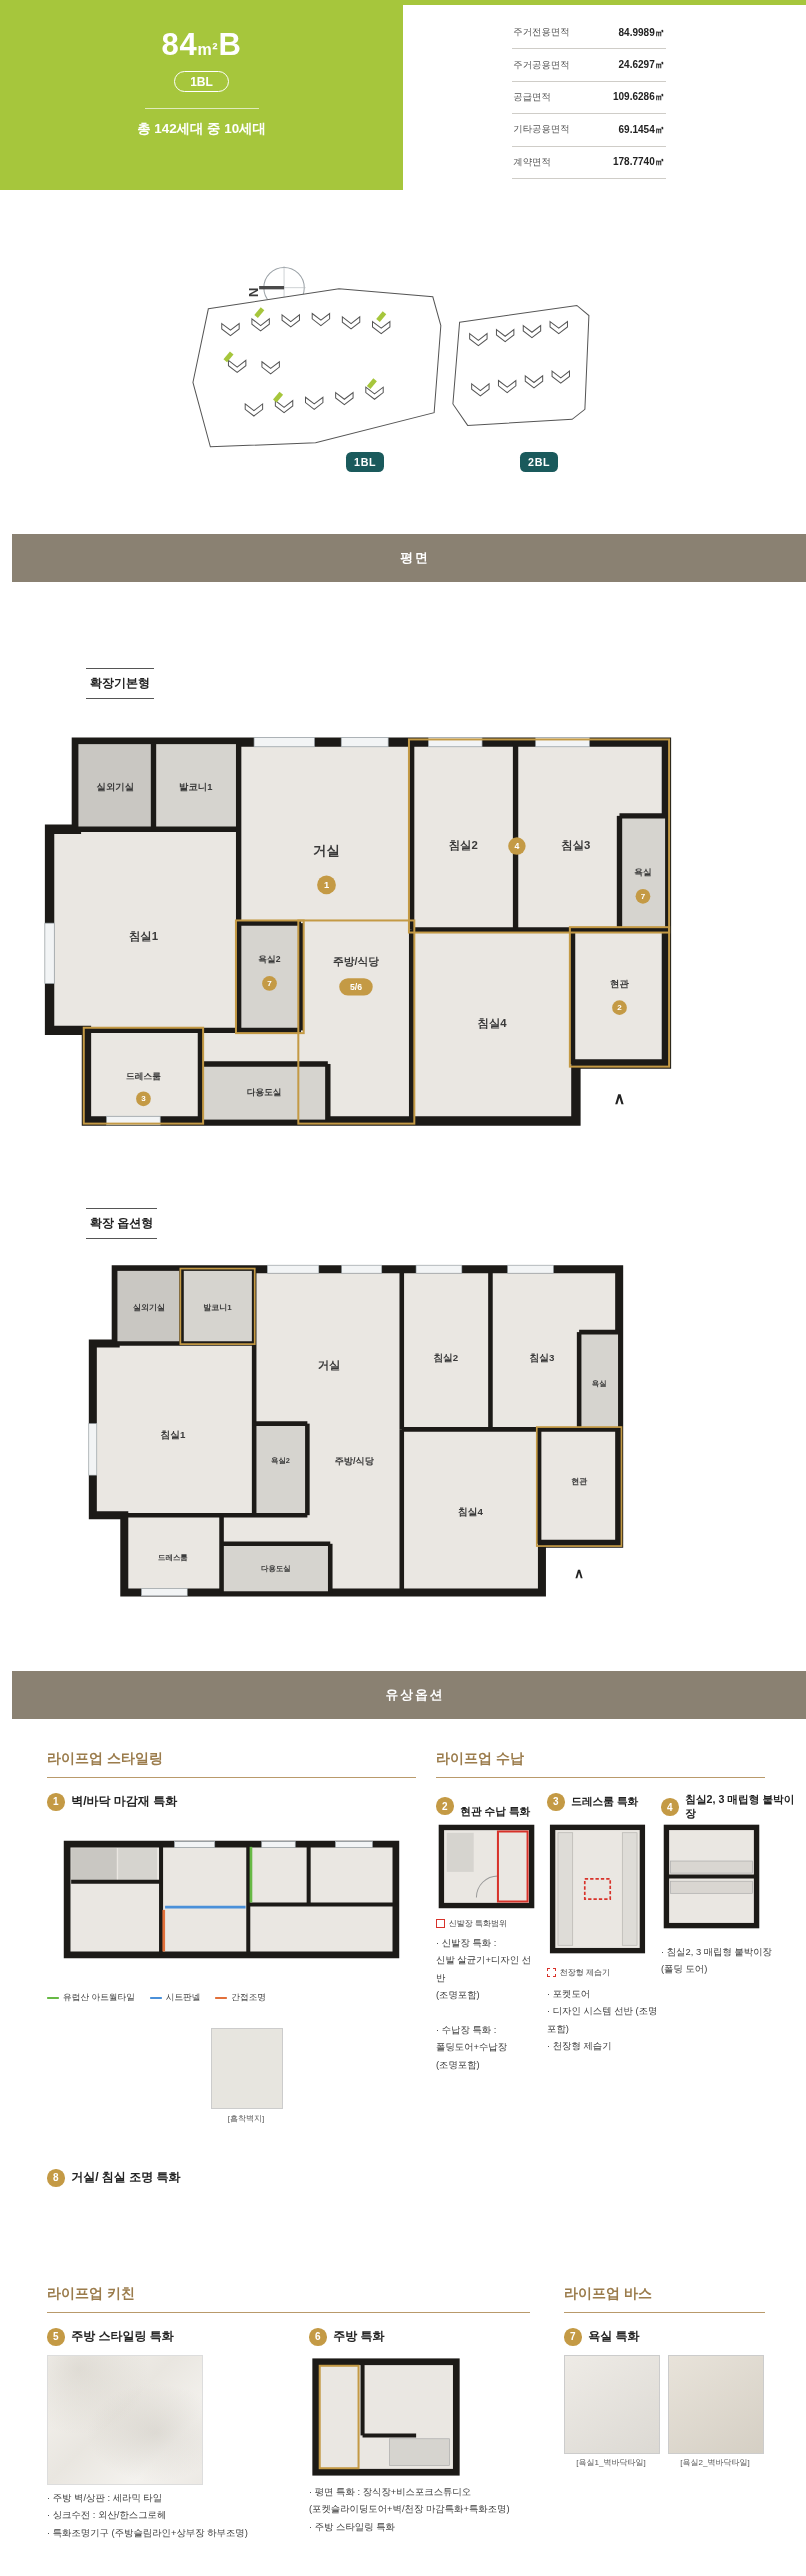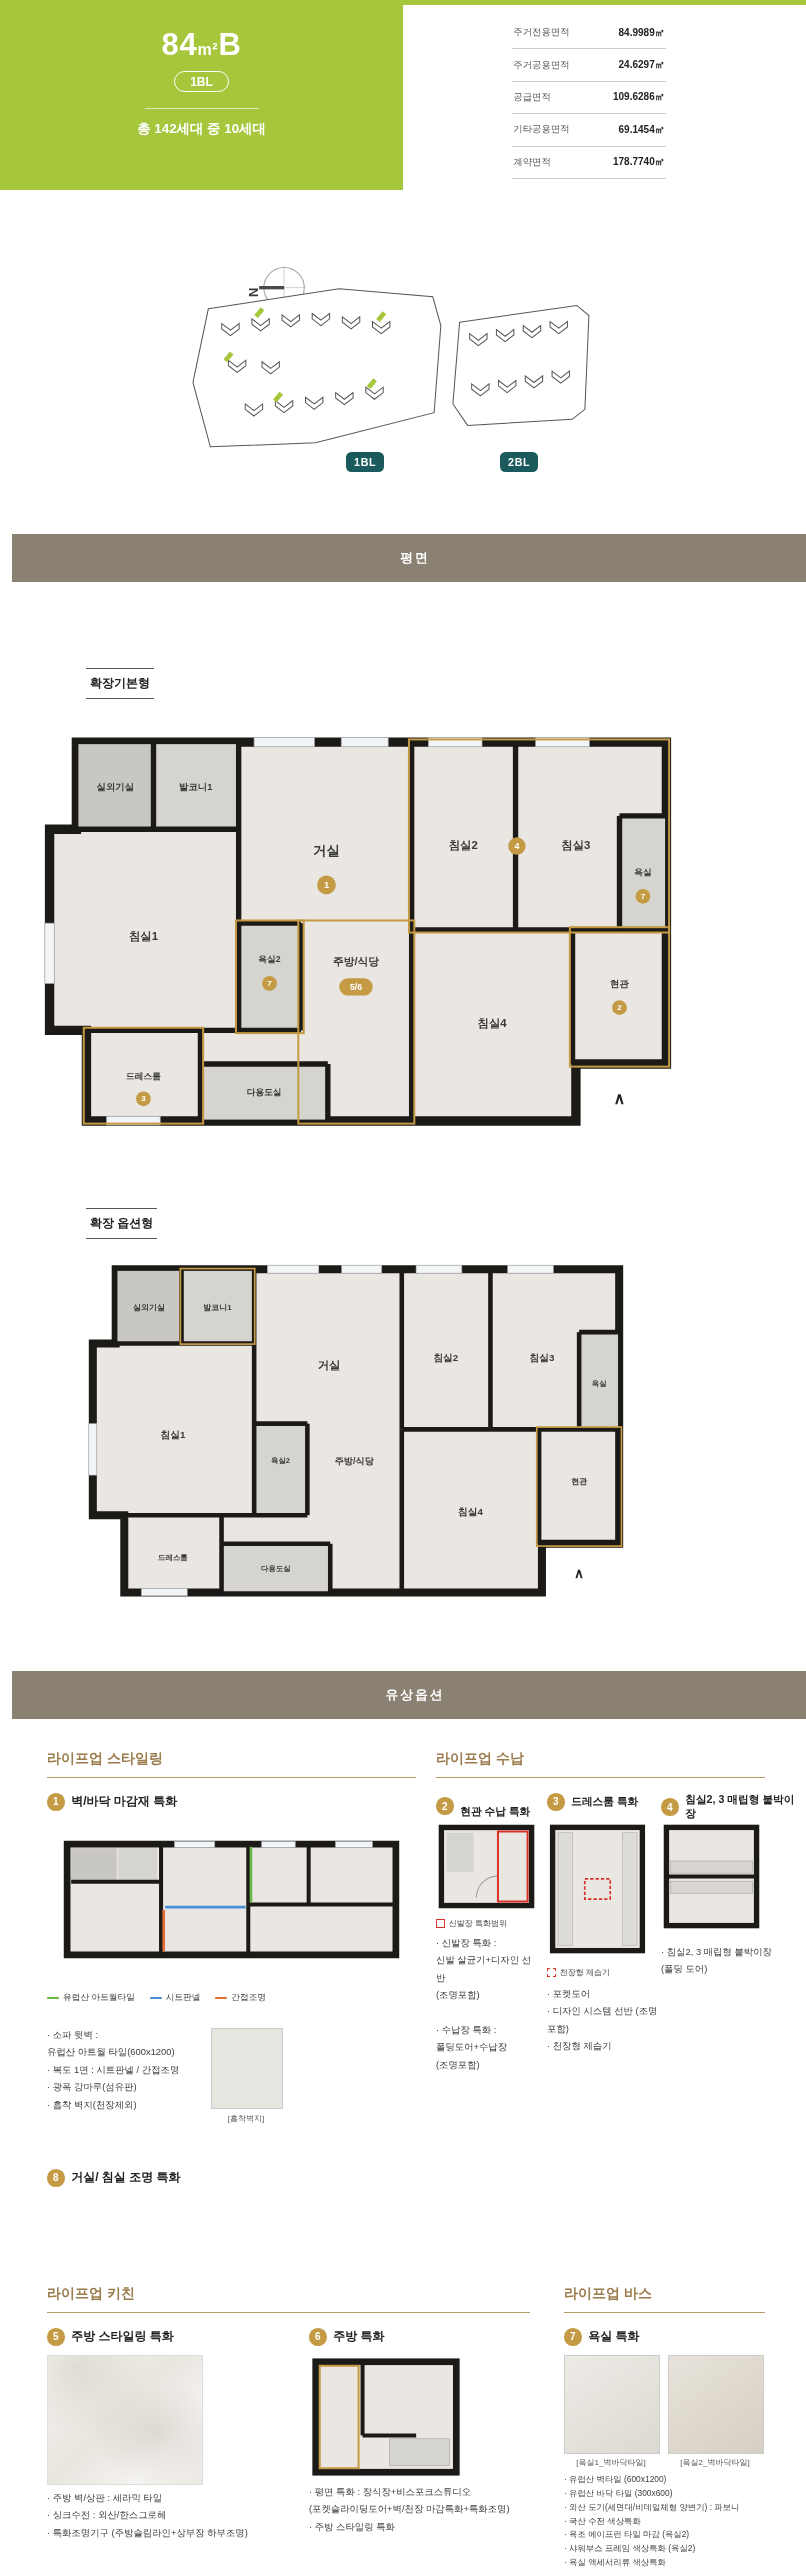--- a/index.html
+++ b/index.html
@@ -146,21 +146,21 @@
     <g fill="#a6c63c">
       <rect x="168" y="38" width="7" height="15" transform="rotate(40 171 45)"></rect>
       <rect x="350" y="44" width="7" height="15" transform="rotate(40 353 51)"></rect>
       <rect x="122" y="104" width="7" height="15" transform="rotate(40 125 111)"></rect>
       <rect x="336" y="144" width="7" height="15" transform="rotate(40 339 151)"></rect>
       <rect x="196" y="164" width="7" height="15" transform="rotate(40 199 171)"></rect>
     </g>
   </svg>
 
   <div class="abs bl-badge" style="left:346px;top:452px;">1BL</div>
-  <div class="abs bl-badge" style="left:500px;top:452px;">2BL</div>
+  <div class="abs bl-badge" style="left:520px;top:452px;">2BL</div>
 
   <div class="abs bar" style="top:534px;">평면</div>
 
   <div class="abs plan-label" style="left:86px;top:668px;">확장기본형</div>
 
   <svg class="abs" style="left:39px;top:722px;" width="638" height="409" viewBox="0 0 950 610">
     <path class="roomfill" d="M55,30 H935 V510 H800 V595 H70 V460 H15 V160 H55 Z"></path>
     <rect class="gray" x="58" y="33" width="110" height="124"></rect>
     <rect class="lgray" x="172" y="33" width="122" height="124"></rect>
     <rect class="lgray" x="299" y="302" width="89" height="156"></rect>
@@ -323,25 +323,20 @@
     <div class="leg-item">
       <span class="leg-bar" style="background:var(--legendBlue);"></span>
       <span>시트판넬</span>
     </div>
     <div class="leg-item">
       <span class="leg-bar" style="background:var(--legendOrange);"></span>
       <span>간접조명</span>
     </div>
   </div>
 
-  <div class="abs bullets" style="left:47px;top:2026px;width:161px;">· 소파 뒷벽 :
-  유럽산 아트월 타일(600x1200)
-· 복도 1면 : 시트판넬 / 간접조명
-· 광폭 강마루(섬유판)
-· 흡착 벽지(천장제외)</div>
   <div class="abs swatch" style="left:211px;top:2028px;width:70px;height:79px;"></div>
   <div class="abs swatch-cap" style="left:211px;top:2113px;width:70px;">[흡착벽지]</div>
 
   <div class="abs item-row" style="left:47px;top:2169px;">
     <div class="numc">8</div>
     <div class="item-title">거실/ 침실 조명 특화</div>
   </div>
 
   <div class="abs sec-h" style="left:436px;top:1750px;">라이프업 수납</div>
   <div class="abs sec-line" style="left:436px;top:1777px;width:329px;"></div>
@@ -432,22 +427,15 @@
   <div class="abs sec-line" style="left:564px;top:2312px;width:201px;"></div>
 
   <div class="abs item-row" style="left:564px;top:2328px;">
     <div class="numc">7</div>
     <div class="item-title">욕실 특화</div>
   </div>
   <div class="abs tile1" style="left:564px;top:2355px;width:94px;height:97px;"></div>
   <div class="abs tile2" style="left:668px;top:2355px;width:94px;height:97px;"></div>
   <div class="abs swatch-cap" style="left:564px;top:2457px;width:94px;">[욕실1_벽바닥타일]</div>
   <div class="abs swatch-cap" style="left:668px;top:2457px;width:94px;">[욕실2_벽바닥타일]</div>
-  <div class="abs bullets" style="left:564px;top:2473px;width:215px;font-size:8.4px;line-height:1.65;">· 유럽산 벽타일 (600x1200)
-· 유럽산 바닥 타일 (300x600)
-· 외산 도기(세면대/비데일체형 양변기) : 파보니
-· 국산 수전 색상특화
-· 욕조 에이프런 타일 마감 (욕실2)
-· 샤워부스 프레임 색상특화 (욕실2)
-· 욕실 액세서리류 색상특화</div>
 
 </div>
 
 
 </body></html>

